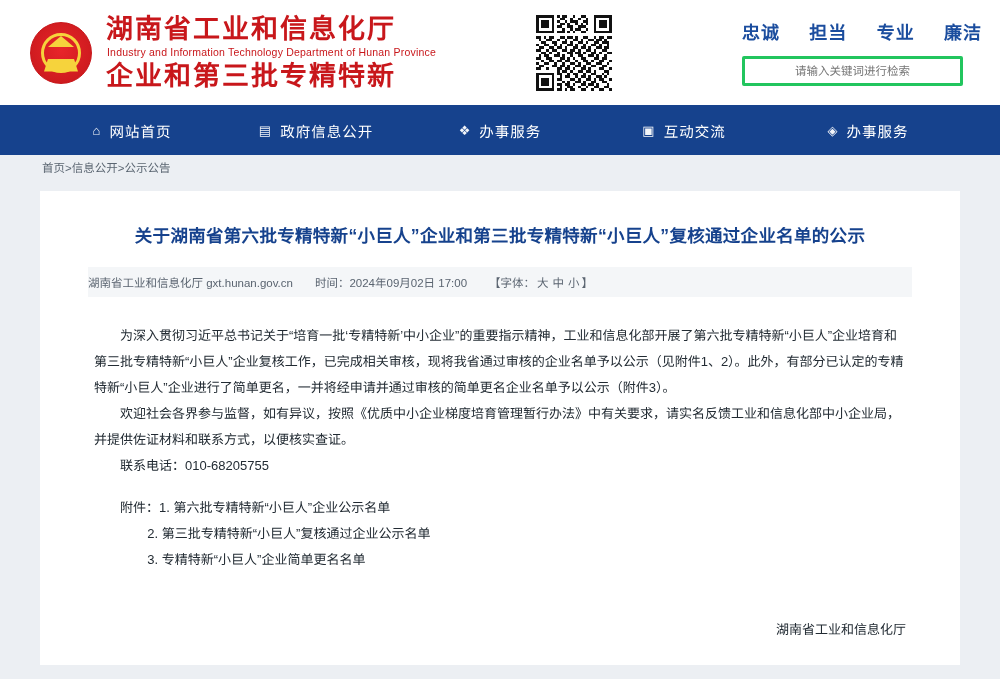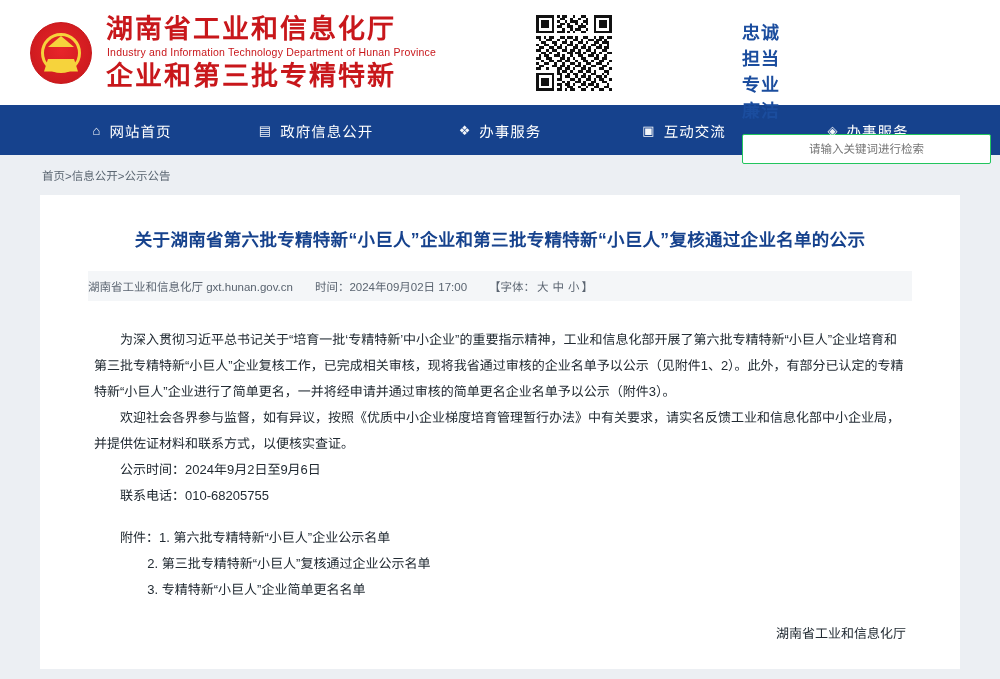--- a/index.html
+++ b/index.html
@@ -101,26 +101,25 @@
   }
   .slogan {
     display: flex;
     justify-content: space-between;
     color: #1b4d9e;
     font-size: 18px;
     font-weight: bold;
     font-family: "Liberation Serif", "DejaVu Serif", serif;
     margin-bottom: 12px;
     letter-spacing: 1px;
-    flex-direction: column;
   }
   .slogan span { white-space: nowrap; }
   .searchbox {
-    width: 249px; height: 30px;
-    border: 1px solid #22c55e;
+    width: 221px; height: 30px;
+    border: 3px solid #22c55e;
     background: #ffffff;
     border-radius: 2px;
     display: flex;
     align-items: center;
     justify-content: center;
   }
   .searchbox input {
     width: 100%;
     border: none;
     outline: none;
@@ -154,34 +153,34 @@
     display: inline-block;
     margin-right: 8px;
     font-size: 13px;
     color: #ffffff;
     opacity: .95;
     line-height: 1;
   }
 
   
   .crumbbar {
-    height: 40px;
+    height: 24px;
     background: #eceff3;
     display: flex;
     align-items: center;
     padding-left: 42px;
   }
   .crumb {
     font-size: 11.5px;
     color: #5b6672;
   }
 
   
   .article-wrap {
-    margin: 0 40px;
+    margin: 12px 40px;
     background: #ffffff;
     height: 474px;
     padding: 26px 48px 0 48px;
     position: relative;
   }
   .art-title {
     color: #16428d;
     font-size: 17.5px;
     font-weight: bold;
     text-align: center;
@@ -510,21 +509,20 @@
         <span>时间：</span><span>2024年09月02日 17:00</span>
       </span>
       <span class="fs">
         <span>【字体：</span><b>大</b><b>中</b><b>小</b><span>】</span>
       </span>
     </div>
 
     <div class="body-text">
       <p class="indent">为深入贯彻习近平总书记关于“培育一批‘专精特新’中小企业”的重要指示精神，工业和信息化部开展了第六批专精特新“小巨人”企业培育和第三批专精特新“小巨人”企业复核工作，已完成相关审核，现将我省通过审核的企业名单予以公示（见附件1、2）。此外，有部分已认定的专精特新“小巨人”企业进行了简单更名，一并将经申请并通过审核的简单更名企业名单予以公示（附件3）。</p>
       <p class="indent">欢迎社会各界参与监督，如有异议，按照《优质中小企业梯度培育管理暂行办法》中有关要求，请实名反馈工业和信息化部中小企业局，并提供佐证材料和联系方式，以便核实查证。</p>
-      <p class="indent">公示时间：2024年9月2日至9月6日</p>
       <p class="indent">联系电话：010-68205755</p>
 
       <div class="gap"></div>
 
       <div class="attach-list">
         <p class="indent attach-line">
           <span>附件：</span><span>1. 第六批专精特新“小巨人”企业公示名单</span>
         </p>
         <p class="indent attach-line sub">
           <span>2. 第三批专精特新“小巨人”复核通过企业公示名单</span>

